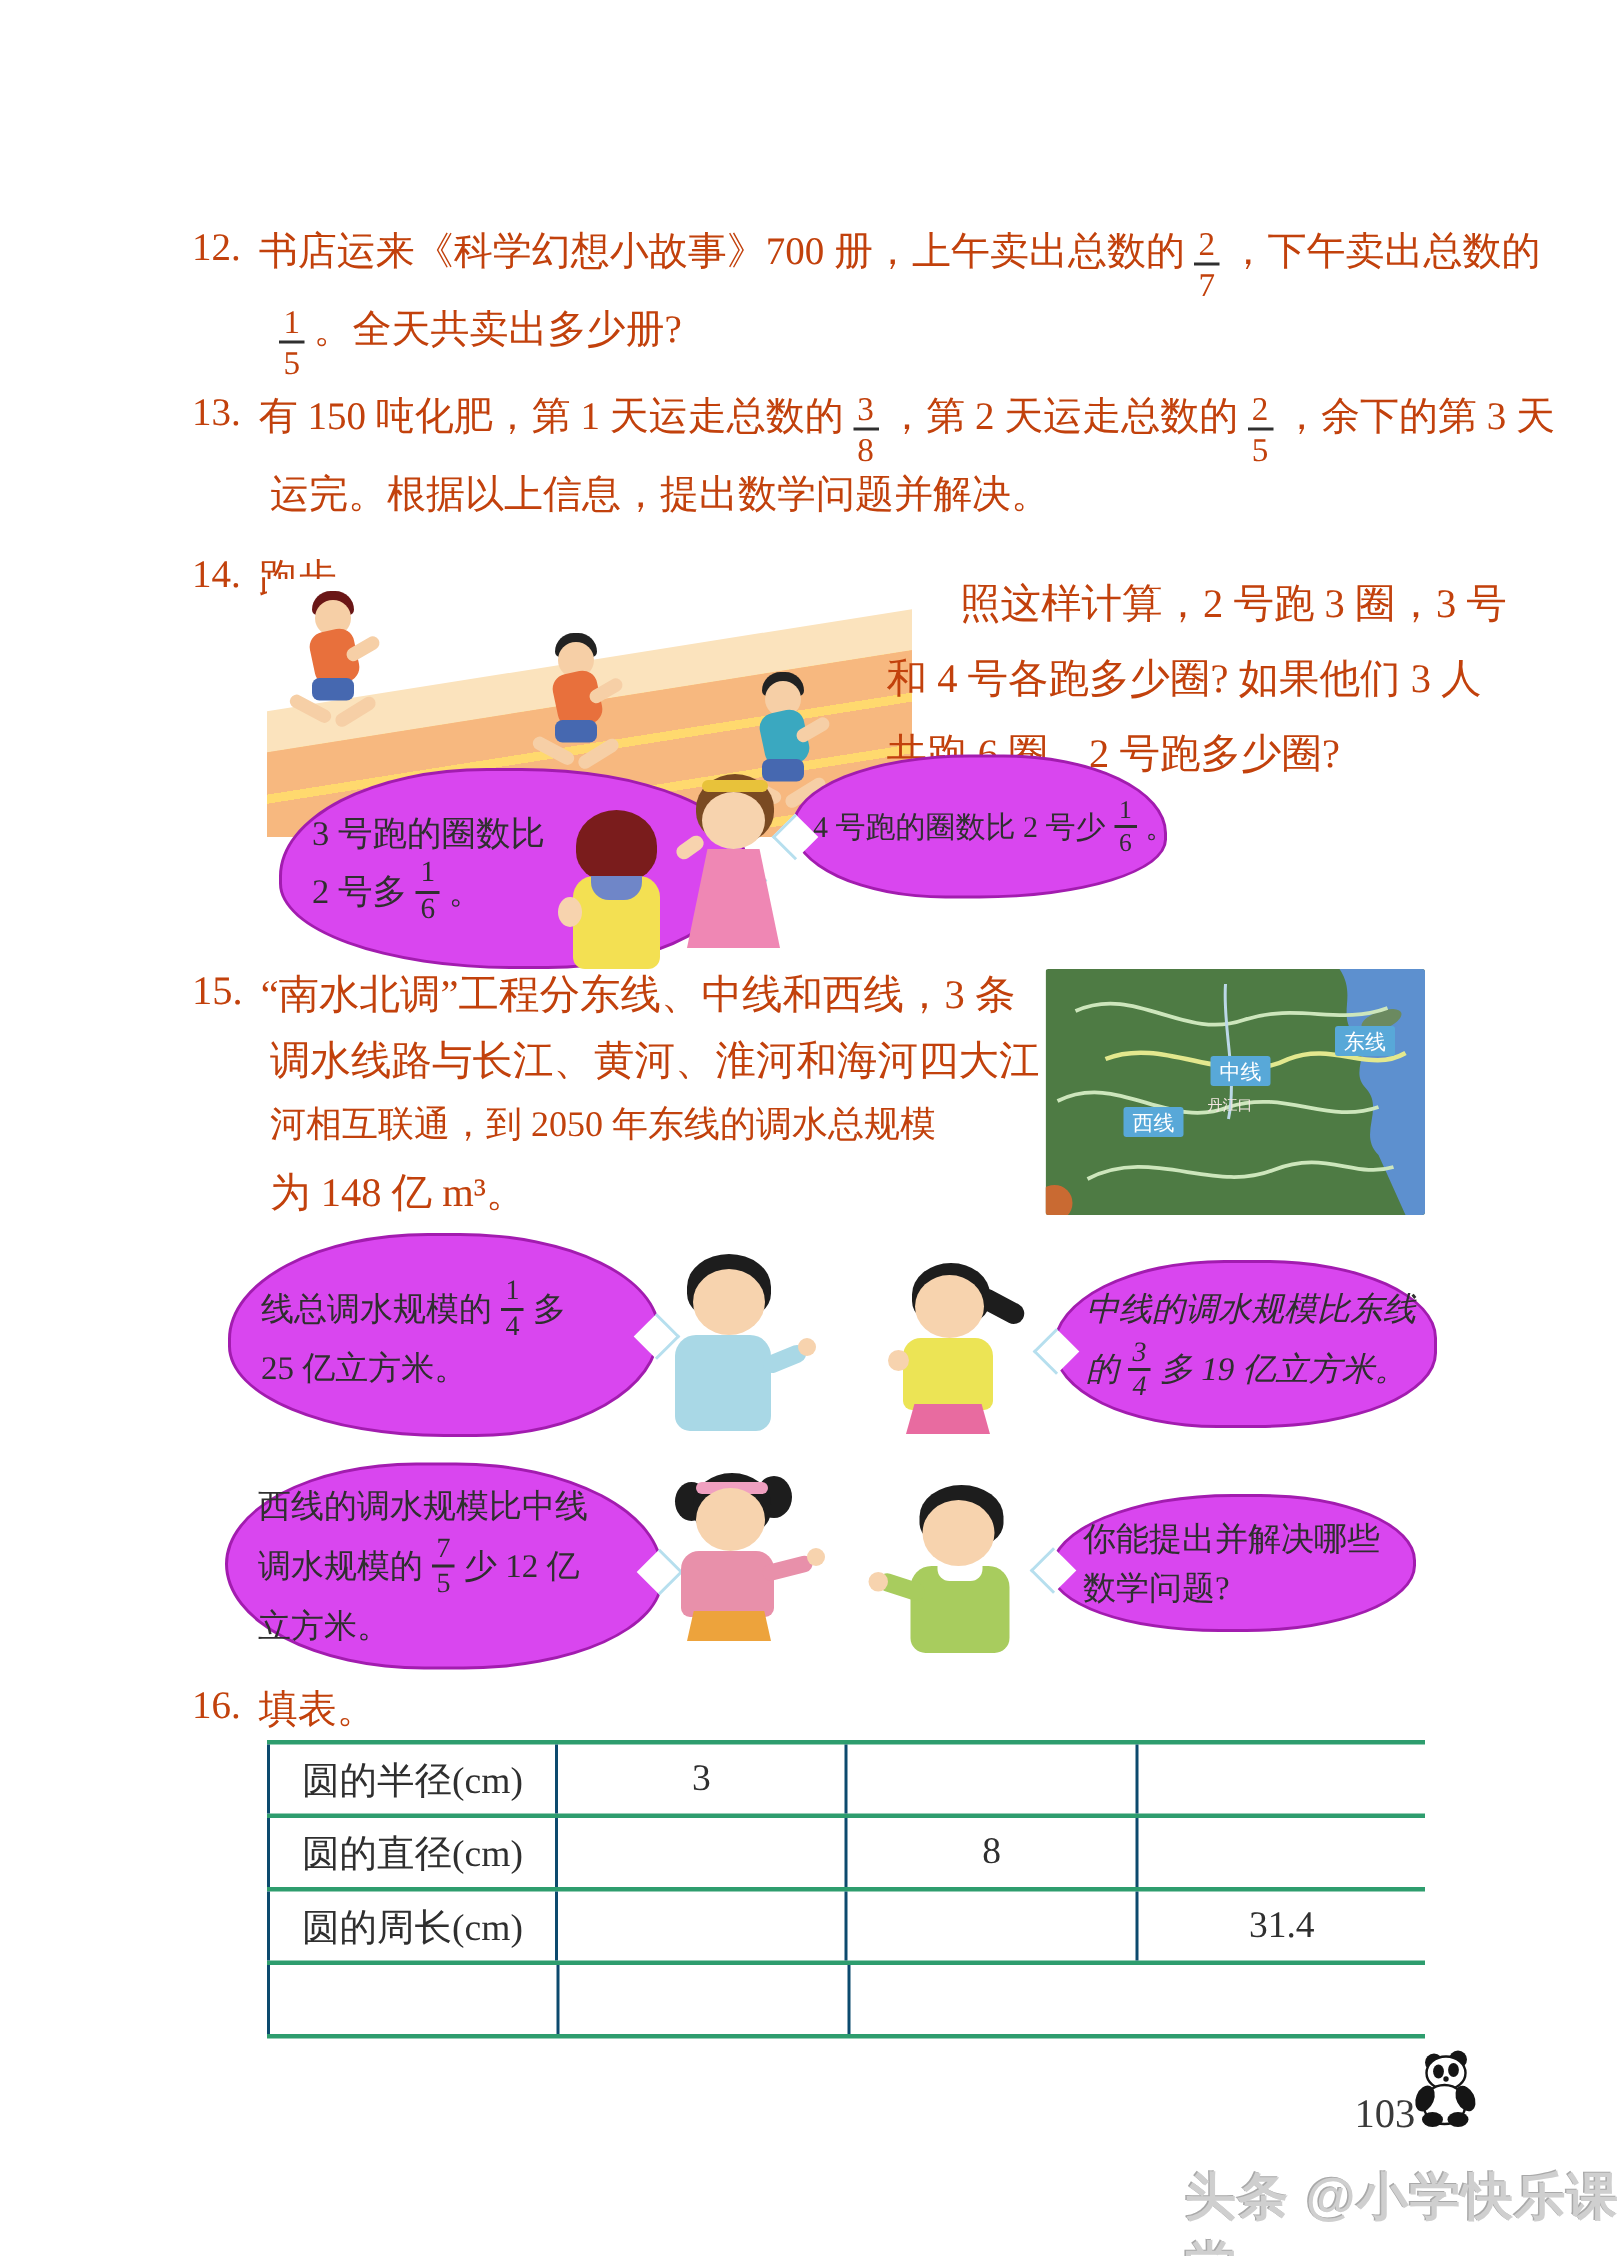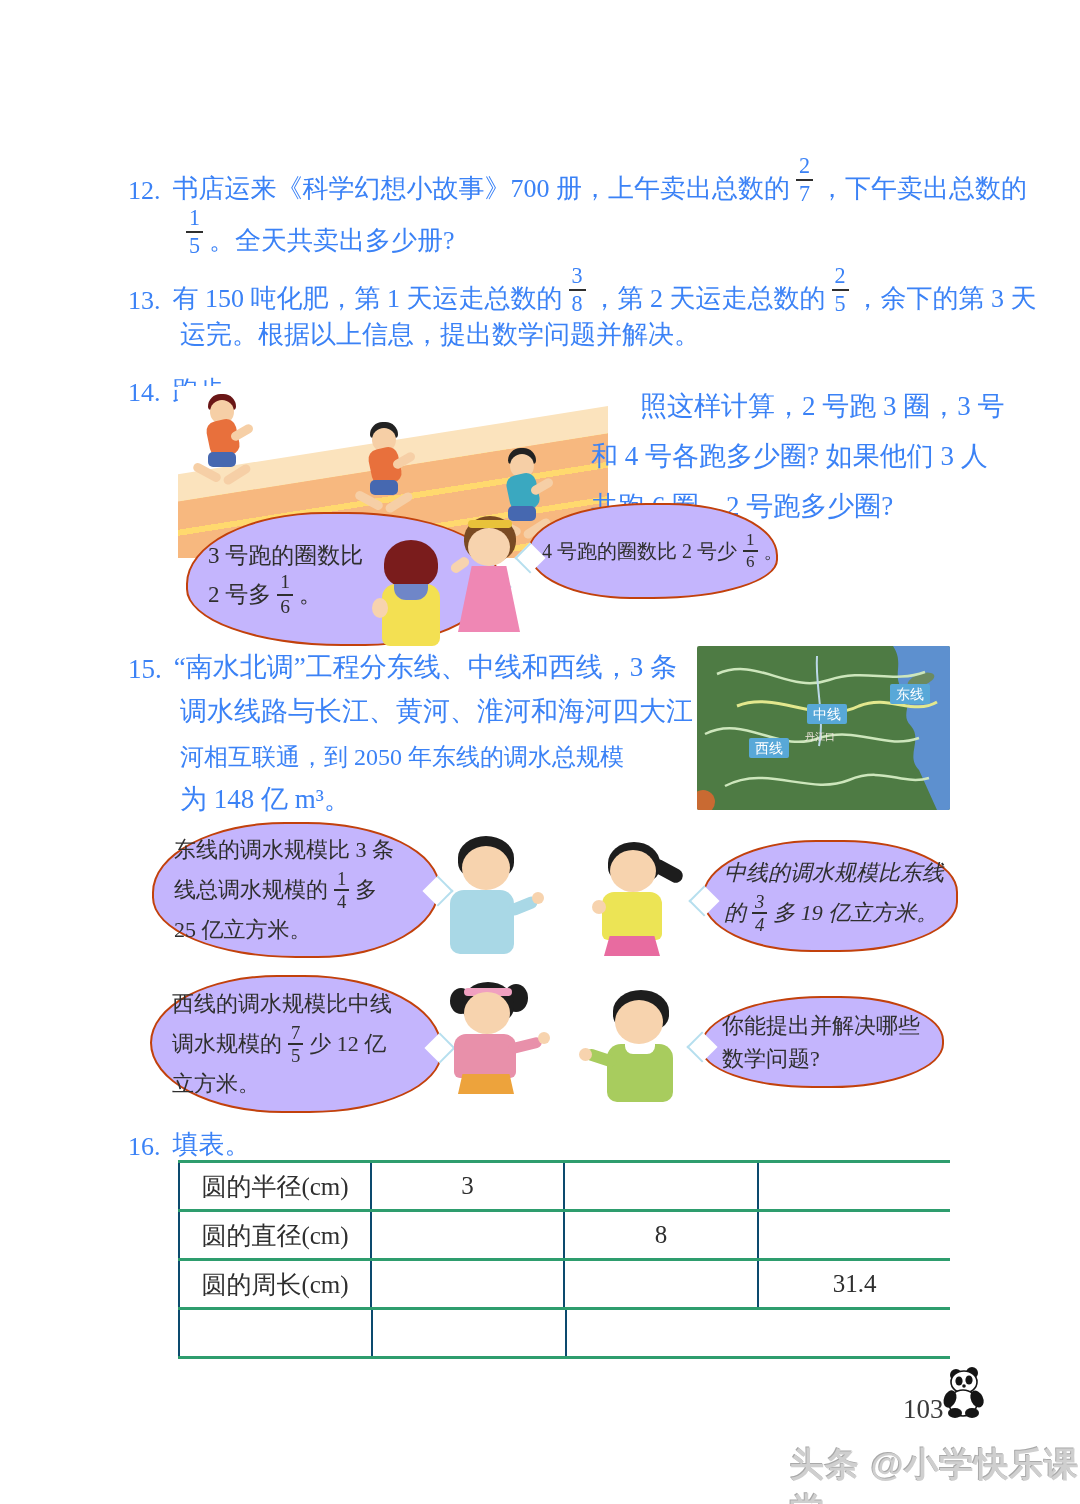--- a/index.html
+++ b/index.html
@@ -3,30 +3,30 @@
 <meta charset="utf-8">
 <style>
   html,body { margin:0; padding:0; }
   body {
     width:1080px; height:1504px; background:#ffffff; position:relative;
     font-family:"Liberation Serif","DejaVu Serif",serif; color:#2f2f2f;
     overflow:hidden;
   }
   .abs { position:absolute; }
   
-  .tline { position:absolute; display:flex; align-items:flex-end; white-space:nowrap;
-           font-size:26px; color:#3b82f6; height:56px; }
+  .tline { position:absolute; display:flex; align-items:flex-start; white-space:nowrap;
+           font-size:26px; color:#c2410c; height:56px; }
   .plain { height:40px; }
   .num { margin-right:12px; }
   
   .frac { display:inline-flex; flex-direction:column; align-items:center;
           line-height:1.15; font-size:0.85em; margin:0 6px; }
   .frac .fd { border-top:2px solid #2f2f2f; padding:0 3px; }
   
-  .cloud { position:absolute; background:#c4b5fd; border:2px solid #c2410c; box-sizing:border-box;
+  .cloud { position:absolute; background:#d946ef; border:2px solid #a21caf; box-sizing:border-box;
            display:flex; flex-direction:column; justify-content:center; padding:8px 20px;
            color:#2f2f2f; }
   .cl-line { display:flex; align-items:center; white-space:nowrap; }
   .tail { position:absolute; width:20px; height:20px; background:#fff; }
   .tail-r { border-top:2px solid #b6dfee; border-right:2px solid #b6dfee; transform:rotate(45deg); }
   .tail-l { border-top:2px solid #b6dfee; border-left:2px solid #b6dfee; transform:rotate(-45deg); }
   
   .pic14 { position:absolute; overflow:hidden; background:#fff; }
   .track-band { position:absolute; }
   .runner { position:absolute; width:74px; height:100px; }
@@ -220,23 +220,20 @@
   <span class="map-chip" style="left:193px; top:38px;">东线</span>
   <span class="map-chip" style="left:110px; top:58px;">中线</span>
   <span class="map-chip" style="left:52px; top:92px;">西线</span>
   <span class="map-city" style="left:108px; top:84px;">丹江口</span>
 </div>
 
 <div class="cloud" style="left:152px; top:822px; width:288px; height:136px; font-size:22px; line-height:1.55;
      border-radius:50% 50% 46% 54% / 56% 52% 56% 48%;">
   <div class="tail tail-r" style="right:-11px; top:56px;"></div>
   <div class="cl-line">
-      <span>东线的调水规模比 3 条</span>
-    </div>
-  <div class="cl-line">
     <span>线总调水规模的</span>
     <span class="frac">
       <span>1</span>
       <span class="fd">4</span>
     </span>
     <span>多</span>
   </div>
   <div class="cl-line">
       <span>25 亿立方米。</span>
     </div>

